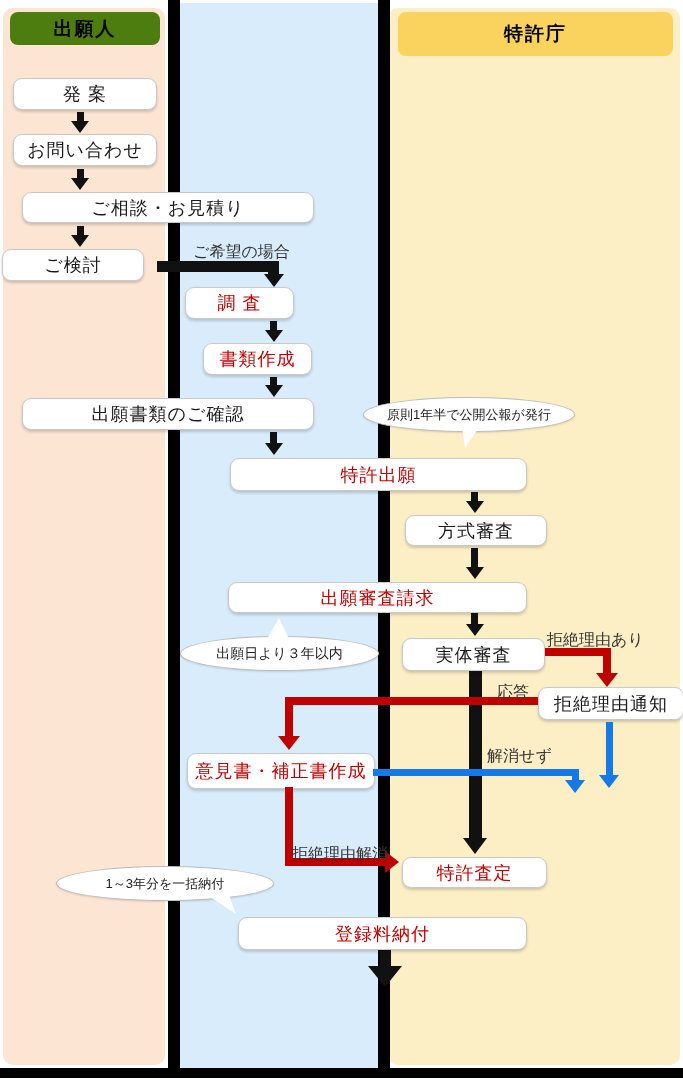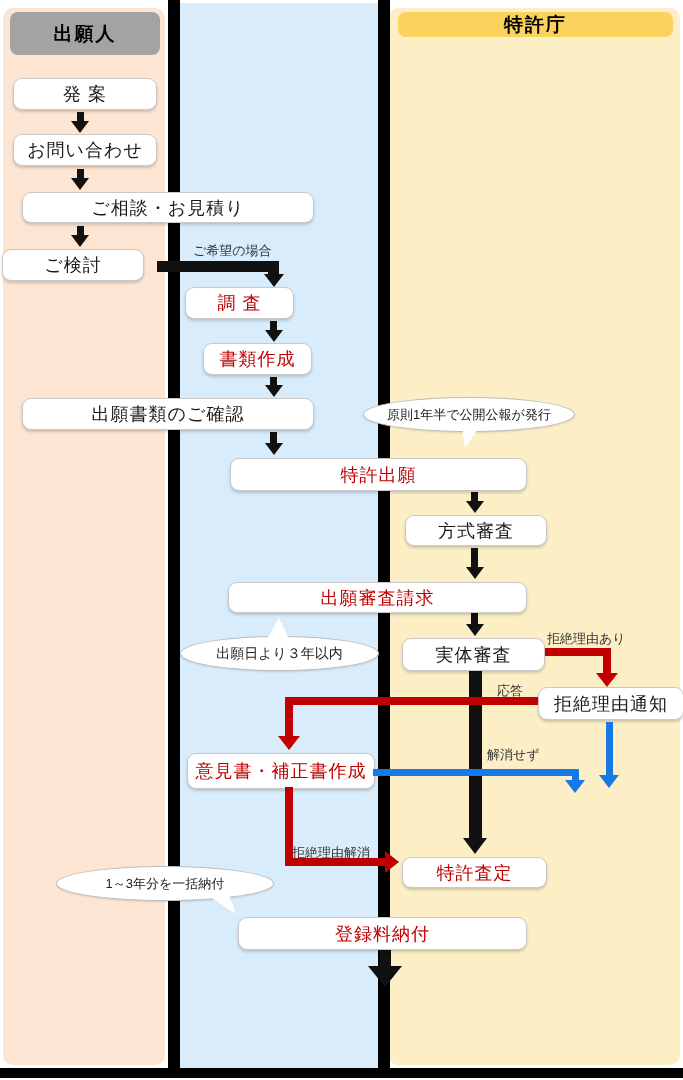--- a/index.html
+++ b/index.html
@@ -8,21 +8,21 @@
   .col{position:absolute;border-radius:10px}
   .bar{position:absolute;background:#000}
   .hdr{position:absolute;border-radius:8px;display:flex;align-items:center;justify-content:center;
        font-weight:bold;font-size:19px;color:#000;letter-spacing:2px}
   .node{position:absolute;background:#fff;border:1px solid #c9c9c9;border-radius:9px;
         box-shadow:0 2px 3px rgba(0,0,0,.18);display:flex;align-items:center;justify-content:center;
         font-size:18px;color:#1a1a1a;letter-spacing:1px;white-space:nowrap}
   .red{color:#C00000}
   .pill{background:#F7A9B9;border:2px solid #E890A6;border-radius:28px;font-size:26px;
         box-shadow:0 2px 4px rgba(0,0,0,.2);letter-spacing:2px}
-  .lbl{position:absolute;font-size:13px;color:#333;white-space:nowrap}
+  .lbl{position:absolute;font-size:16px;color:#333;white-space:nowrap}
   .bubble{position:absolute;background:#fff;border:1px solid #bdbdbd;border-radius:50%;
           display:flex;align-items:center;justify-content:center;font-size:13px;color:#222;
           white-space:nowrap;box-shadow:0 1px 2px rgba(0,0,0,.12)}
   .tail{position:absolute}
   .seg{position:absolute;background:#111}
   .segr{position:absolute;background:#C00000}
   .segb{position:absolute;background:#1778E8}
   .hd{position:absolute;width:0;height:0}
   .hd-k {border-left:9px solid transparent;border-right:9px solid transparent;border-top:12px solid #111}
   .hd-k2{border-left:10px solid transparent;border-right:10px solid transparent;border-top:13px solid #111}
@@ -96,22 +96,22 @@
       <polygon points="5,22 27,22 17,1" fill="#fff"></polygon>
     </svg>
 
   <div class="bubble" style="left:56px;top:866px;width:216px;height:33px">
     <span>1～3年分を一括納付</span>
   </div>
   <svg class="tail" style="left:203px;top:895px" width="34" height="21">
       <polygon points="4,0 26,0 33,19" fill="#fff"></polygon>
     </svg>
 
-  <div class="hdr" style="left:10px;top:12px;width:150px;height:43px;background:#a3a3a3">出願人</div>
-  <div class="hdr" style="left:398px;top:12px;width:275px;height:25px;background:#FAD35E">特許庁</div>
+  <div class="hdr" style="left:10px;top:12px;width:150px;height:33px;background:#4d7c0f">出願人</div>
+  <div class="hdr" style="left:398px;top:12px;width:275px;height:44px;background:#FAD35E">特許庁</div>
 
   <div class="node" style="left:13px;top:78px;width:142px;height:30px">発 案</div>
   <div class="node" style="left:13px;top:134px;width:142px;height:30px">お問い合わせ</div>
   <div class="node" style="left:22px;top:192px;width:290px;height:29px">ご相談・お見積り</div>
   <div class="node" style="left:2px;top:249px;width:140px;height:30px">ご検討</div>
 
   <div class="node red" style="left:185px;top:287px;width:107px;height:30px">調 査</div>
   <div class="node red" style="left:203px;top:343px;width:107px;height:30px">書類作成</div>
   <div class="node" style="left:22px;top:398px;width:290px;height:30px">出願書類のご確認</div>
   <div class="node red" style="left:230px;top:458px;width:295px;height:31px">特許出願</div>

